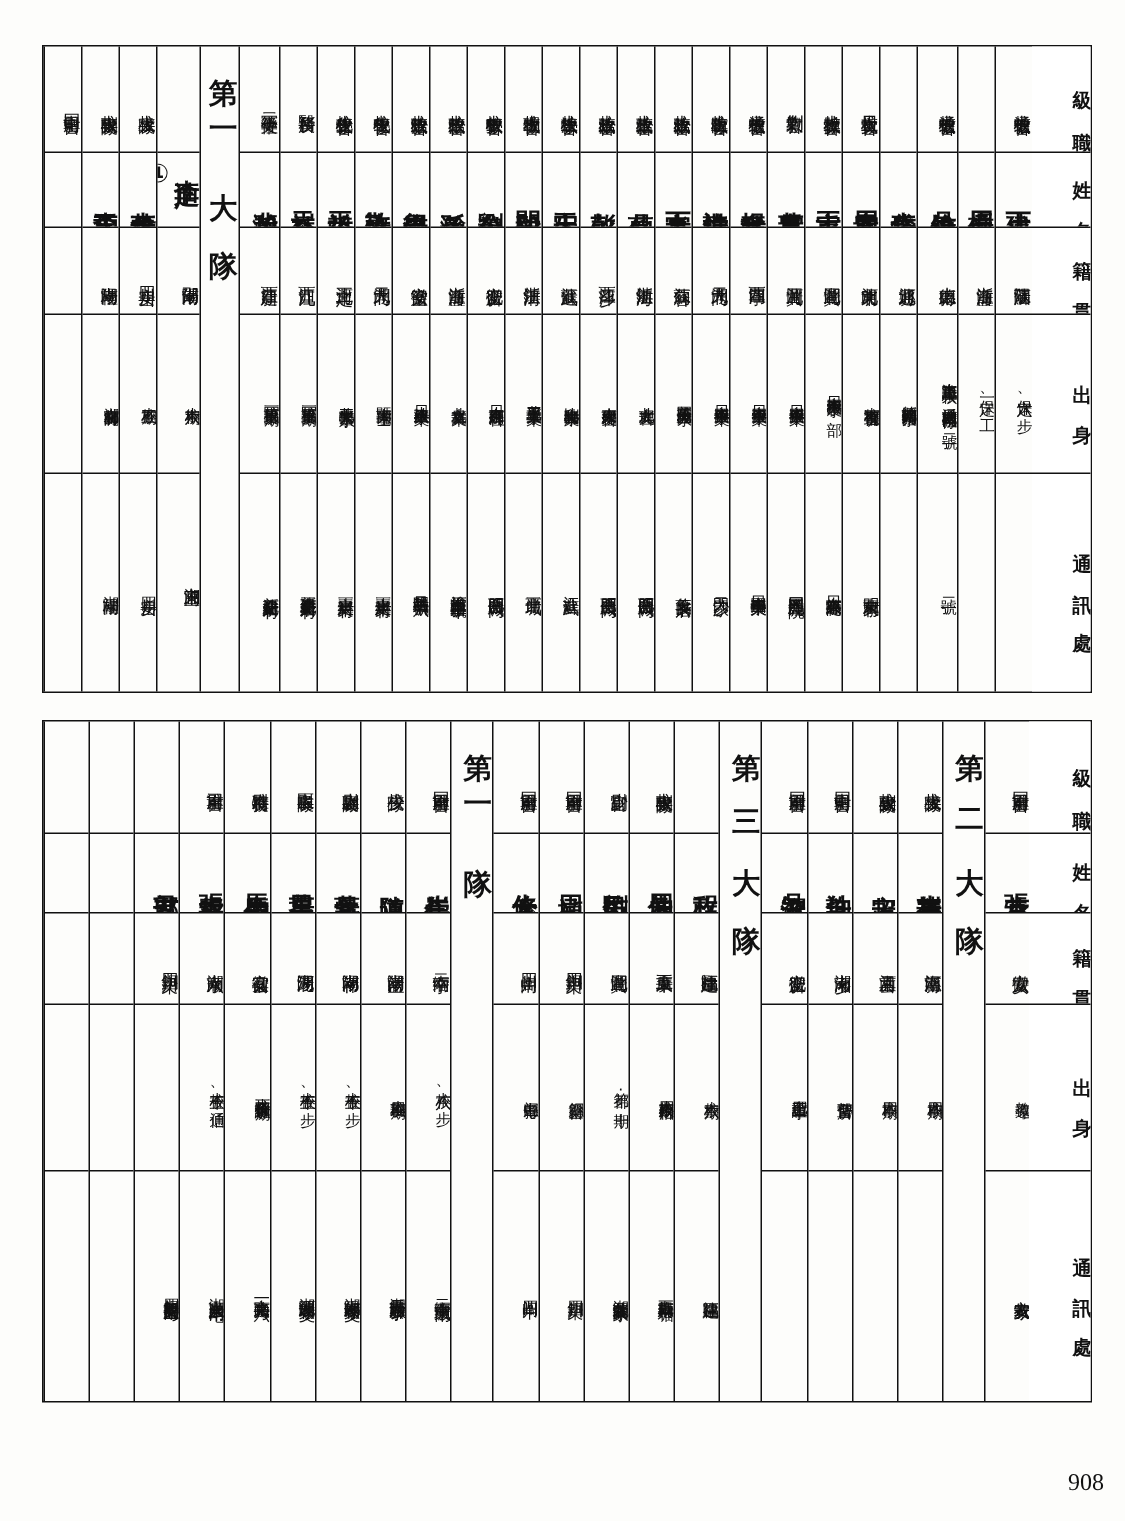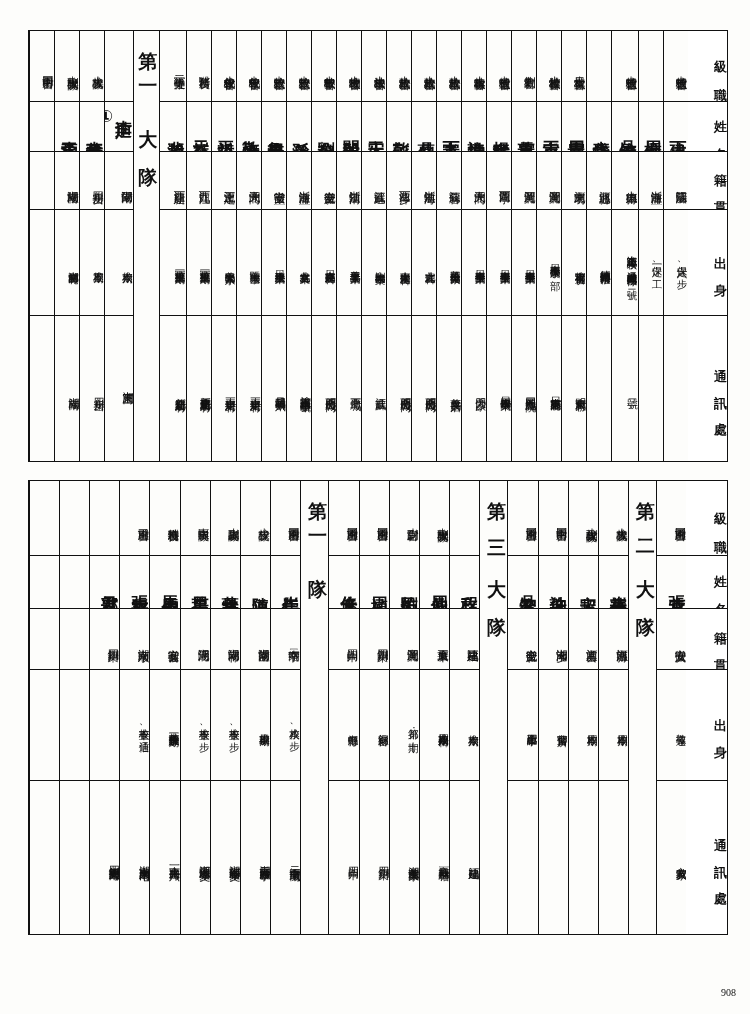--- a/index.html
+++ b/index.html
@@ -57,21 +57,21 @@
   .f-name .v{font-size:17px;font-weight:bold;letter-spacing:1px;}
   .f-native .v{font-size:11.5px;}
   .f-origin .v{font-size:10.5px;}
   .f-addr .v{font-size:11px;}
 
   .grp{font-size:19px;font-weight:bold;}
   .grp .v{font-size:19px;font-weight:bold;letter-spacing:8px;justify-content:flex-start;padding-top:6px;}
 
   .pageno{
     position:absolute;right:14px;bottom:16px;
-    font-size:10px;color:#111;
+    font-size:16px;color:#111;
     font-family:"Liberation Serif",serif;
   }
 </style>
 </head>
 <body>
 
 <div class="page">
 
   <div class="block" id="upper-block" style="left:28px;top:30px;width:700px;height:432px;">
 

